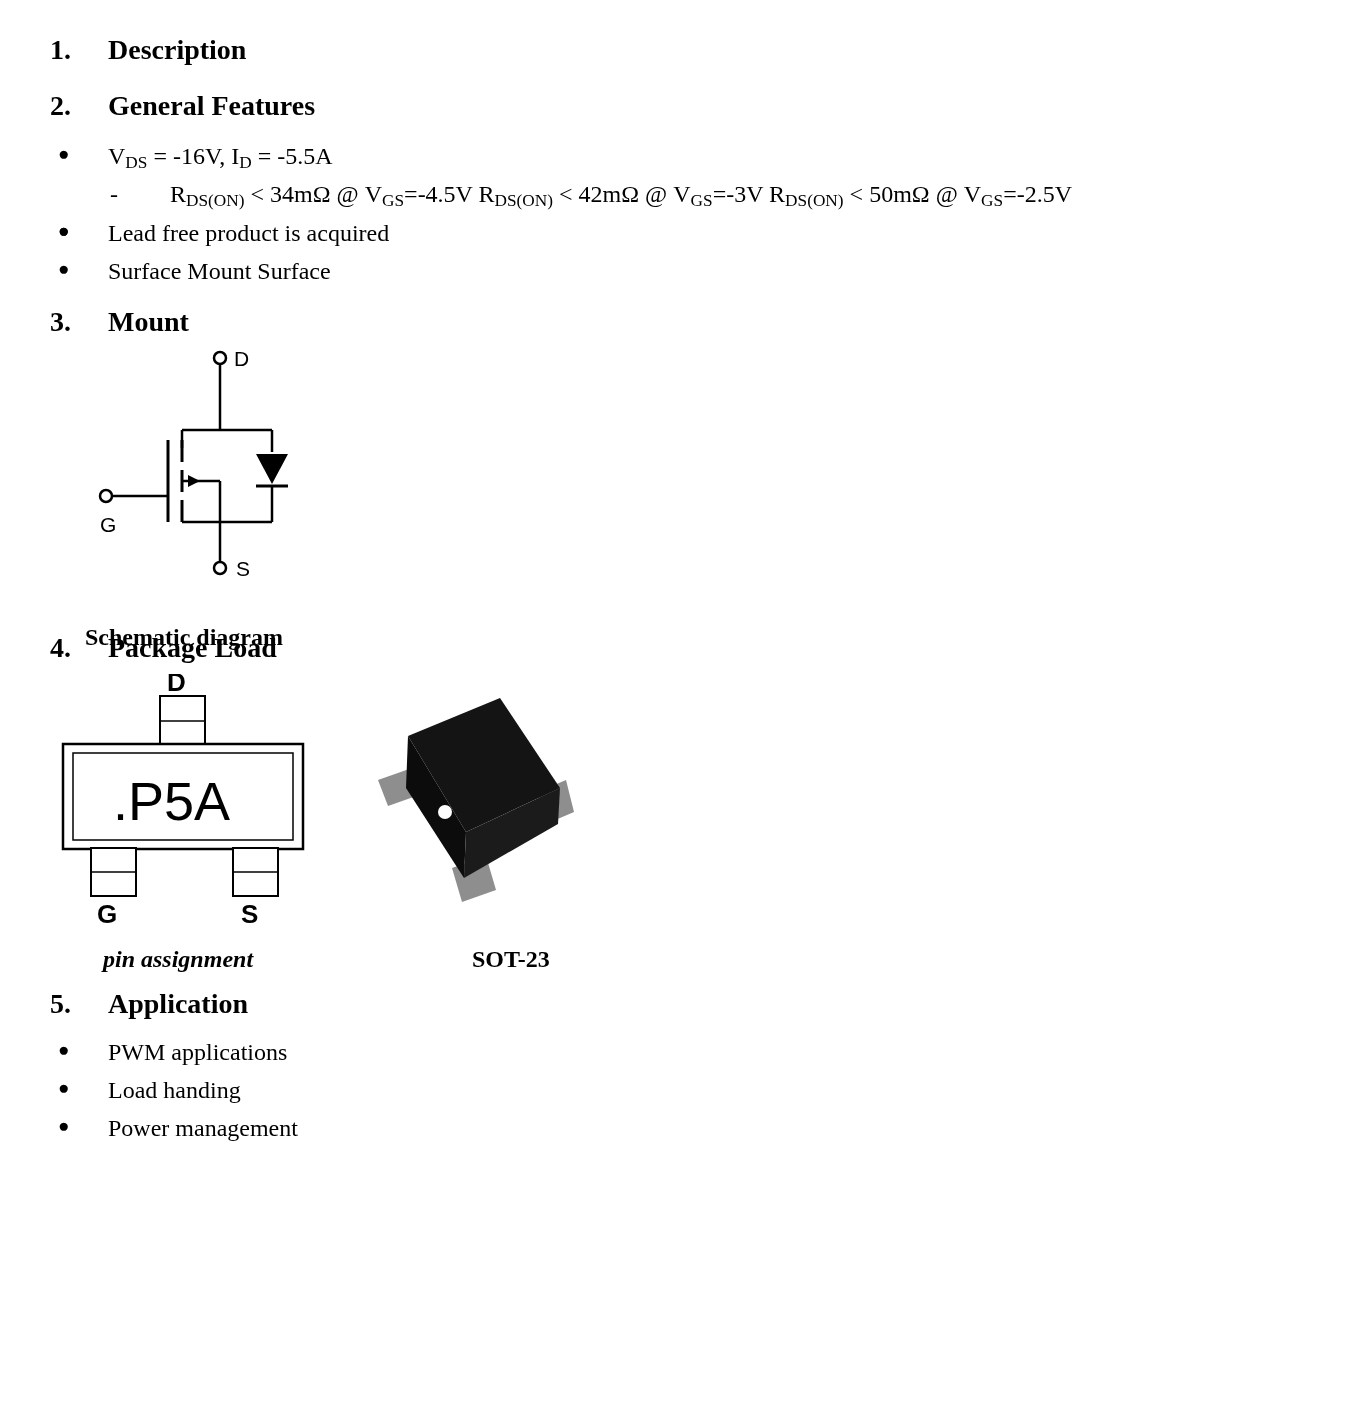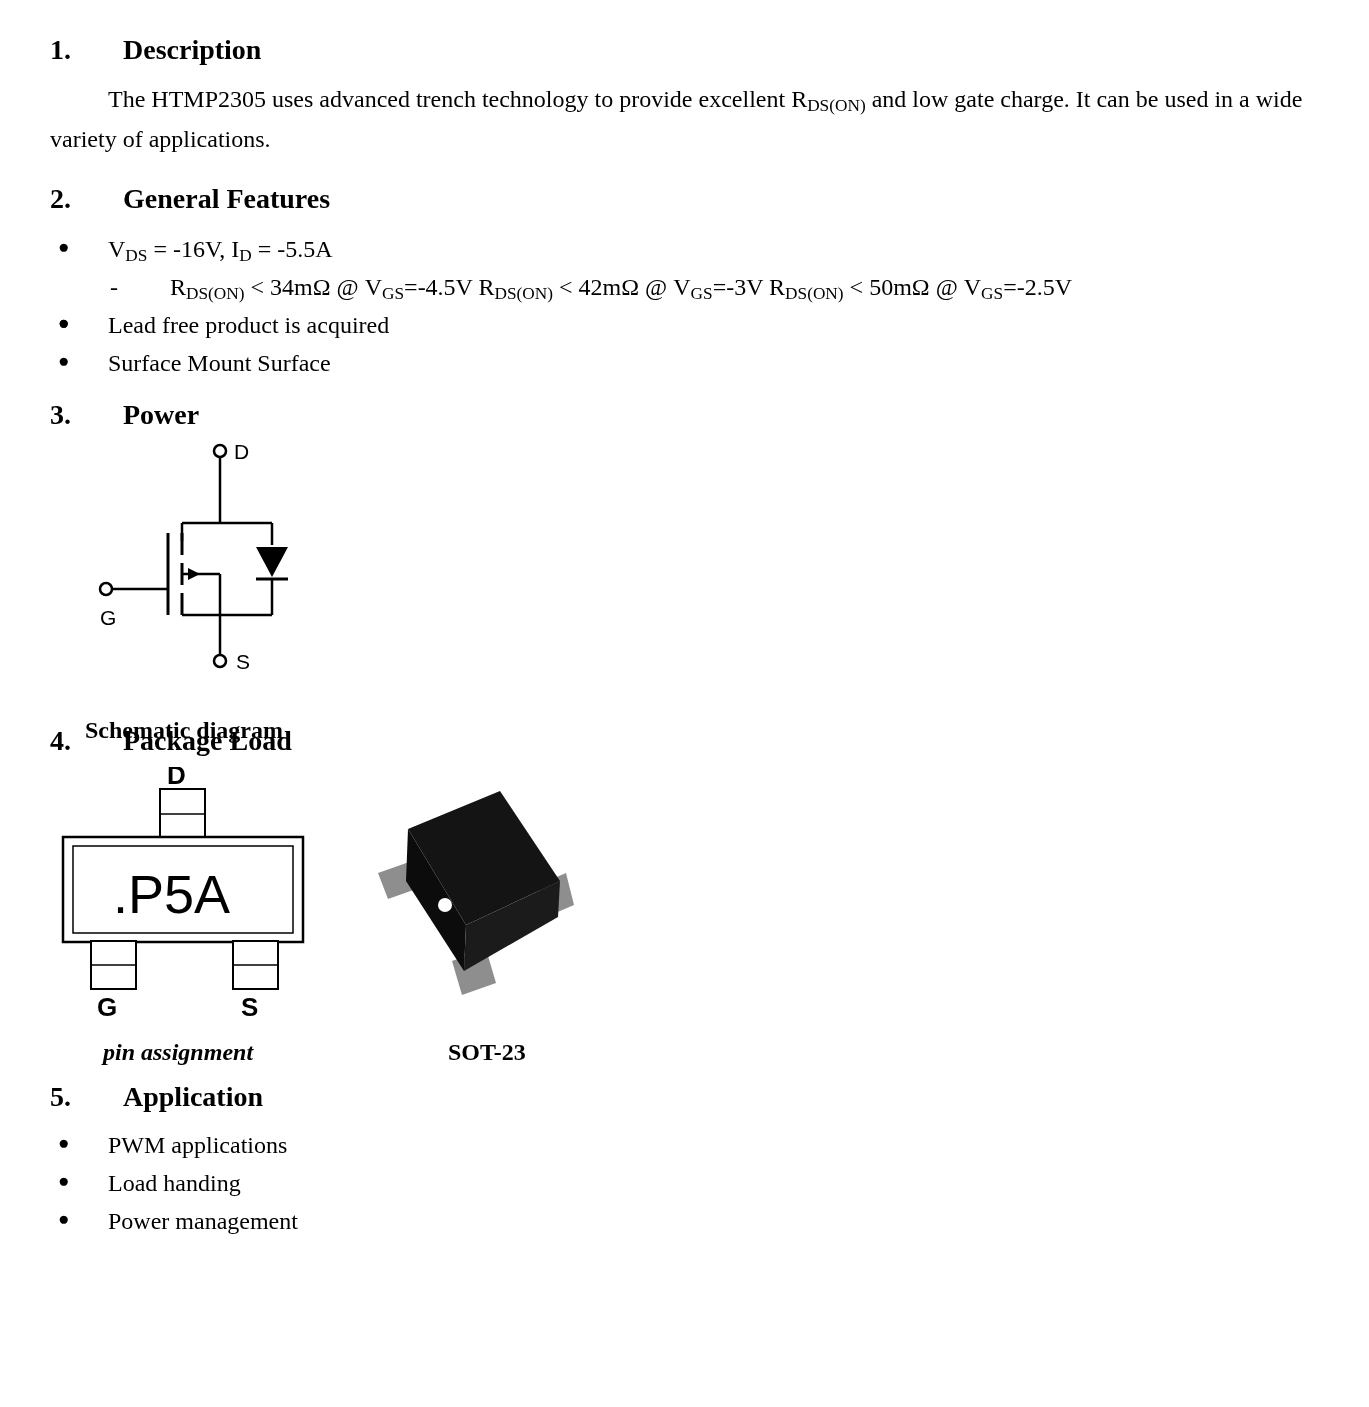--- a/index.html
+++ b/index.html
@@ -29,21 +29,21 @@
     align-items: baseline;
     margin: 0;
   }
   .section-num {
     width: 58px;
     flex: 0 0 58px;
     padding-left: 50px;
     box-sizing: content-box;
   }
   .section-title {
-    margin-left: 15px;
+    margin-left: 0;
     text-align: right;
   }
   .body-text {
     font-size: 24px;
     line-height: 1.62;
     margin: 0;
     padding: 0 40px 0 50px;
     text-align: left;
   }
   .indent-first {
@@ -120,37 +120,34 @@
     top: 8px;
   }
   .pin-caption {
     position: absolute;
     left: 103px;
     top: 282px;
     font-style: italic;
   }
   .sot-caption {
     position: absolute;
-    left: 448px;
+    left: 472px;
     top: 282px;
   }
 </style>
 </head>
 <body>
 
 <div class="page">
 
   <div class="section-heading" style="margin-top:34px;">
     <span class="section-num">1.</span>
     <span class="section-title">Description</span>
   </div>
 
-  <p class="body-text indent-first" style="margin-top:14px;">
-    <span>The HTMP2305 uses advanced trench technology to provide excellent R</span><sub>DS(ON)</sub><span> and low gate charge. It can be used in a wide variety of applications.</span>
-  </p>
 
   <div class="section-heading" style="margin-top:24px;">
     <span class="section-num">2.</span>
     <span class="section-title">General Features</span>
   </div>
 
   <ul class="bullet-list" style="margin-top:16px;">
     <li>
       <span class="bullet">●</span>
       <span><span>V</span><sub>DS</sub><span> = -16V, I</span><sub>D</sub><span> = -5.5A</span></span>
@@ -171,21 +168,21 @@
       <span>Lead free product is acquired</span>
     </li>
     <li>
       <span class="bullet">●</span>
       <span>Surface Mount Surface</span>
     </li>
   </ul>
 
   <div class="section-heading" style="margin-top:16px;">
     <span class="section-num">3.</span>
-    <span class="section-title">Power</span>
+    <span class="section-title">Mount</span>
   </div>
 
   <div class="symbol-wrap">
     <svg class="symbol-svg" width="300" height="270" viewBox="0 0 300 270">
 
       <circle cx="160" cy="14" r="6" fill="none" stroke="#000" stroke-width="2.5"></circle>
       <line x1="160" y1="20" x2="160" y2="86" stroke="#000" stroke-width="2.5"></line>
 
       <line x1="160" y1="86" x2="122" y2="86" stroke="#000" stroke-width="2.5"></line>
       <line x1="122" y1="86" x2="122" y2="104" stroke="#000" stroke-width="2.5"></line>

